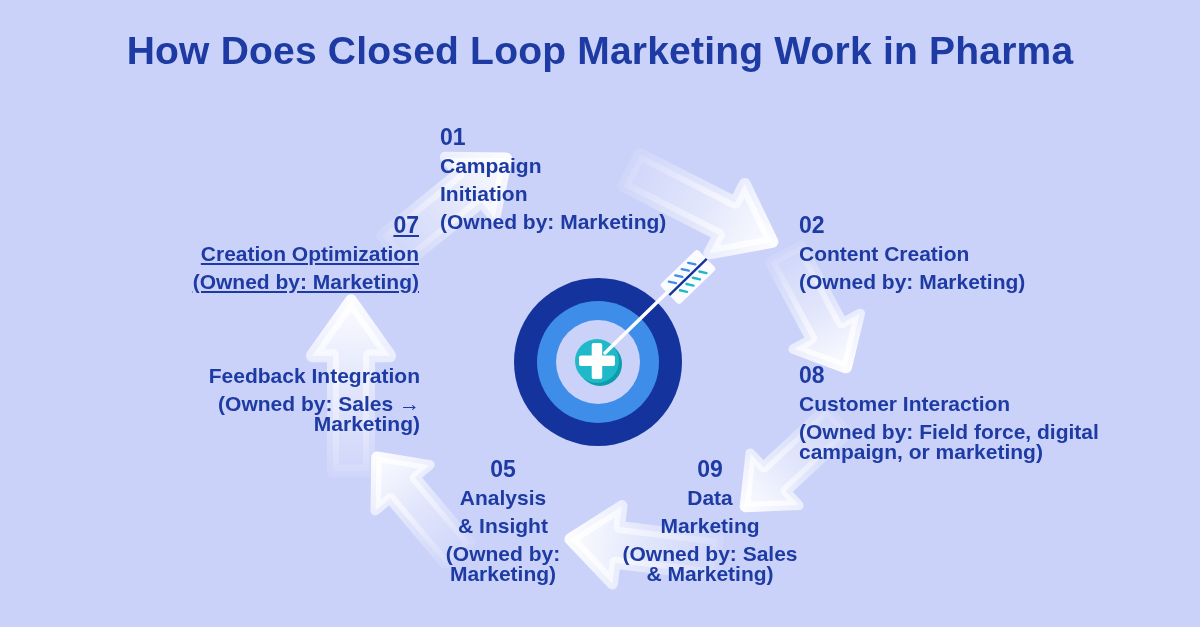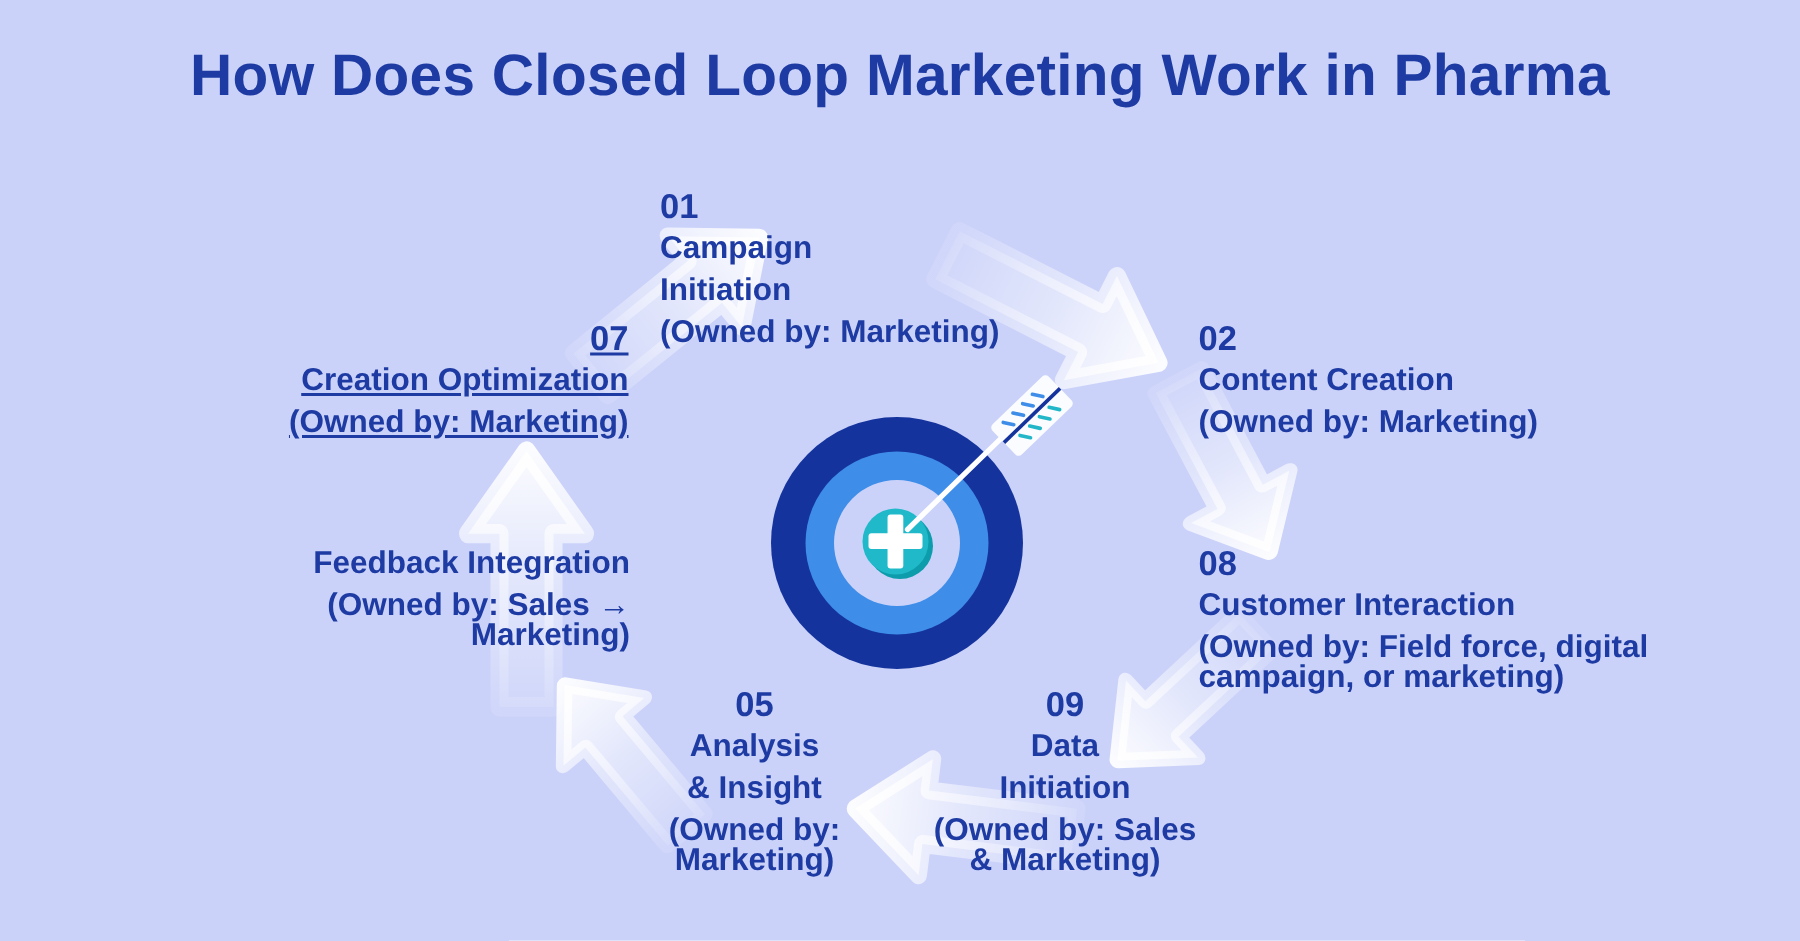--- a/index.html
+++ b/index.html
@@ -141,21 +141,21 @@
   <div class="step step-3">
     <div class="step-number">08</div>
     <div class="step-name">Customer Interaction</div>
     <div class="step-owner">(Owned by: Field force, digital
 campaign, or marketing)</div>
   </div>
 
   <div class="step step-4">
     <div class="step-number">09</div>
     <div class="step-name">Data
-Initiation</div>
+Marketing</div>
     <div class="step-owner">(Owned by: Sales
 &amp; Marketing)</div>
   </div>
 
   <div class="step step-5">
     <div class="step-number">05</div>
     <div class="step-name">Analysis
 &amp; Insight</div>
     <div class="step-owner">(Owned by:
 Marketing)</div>

